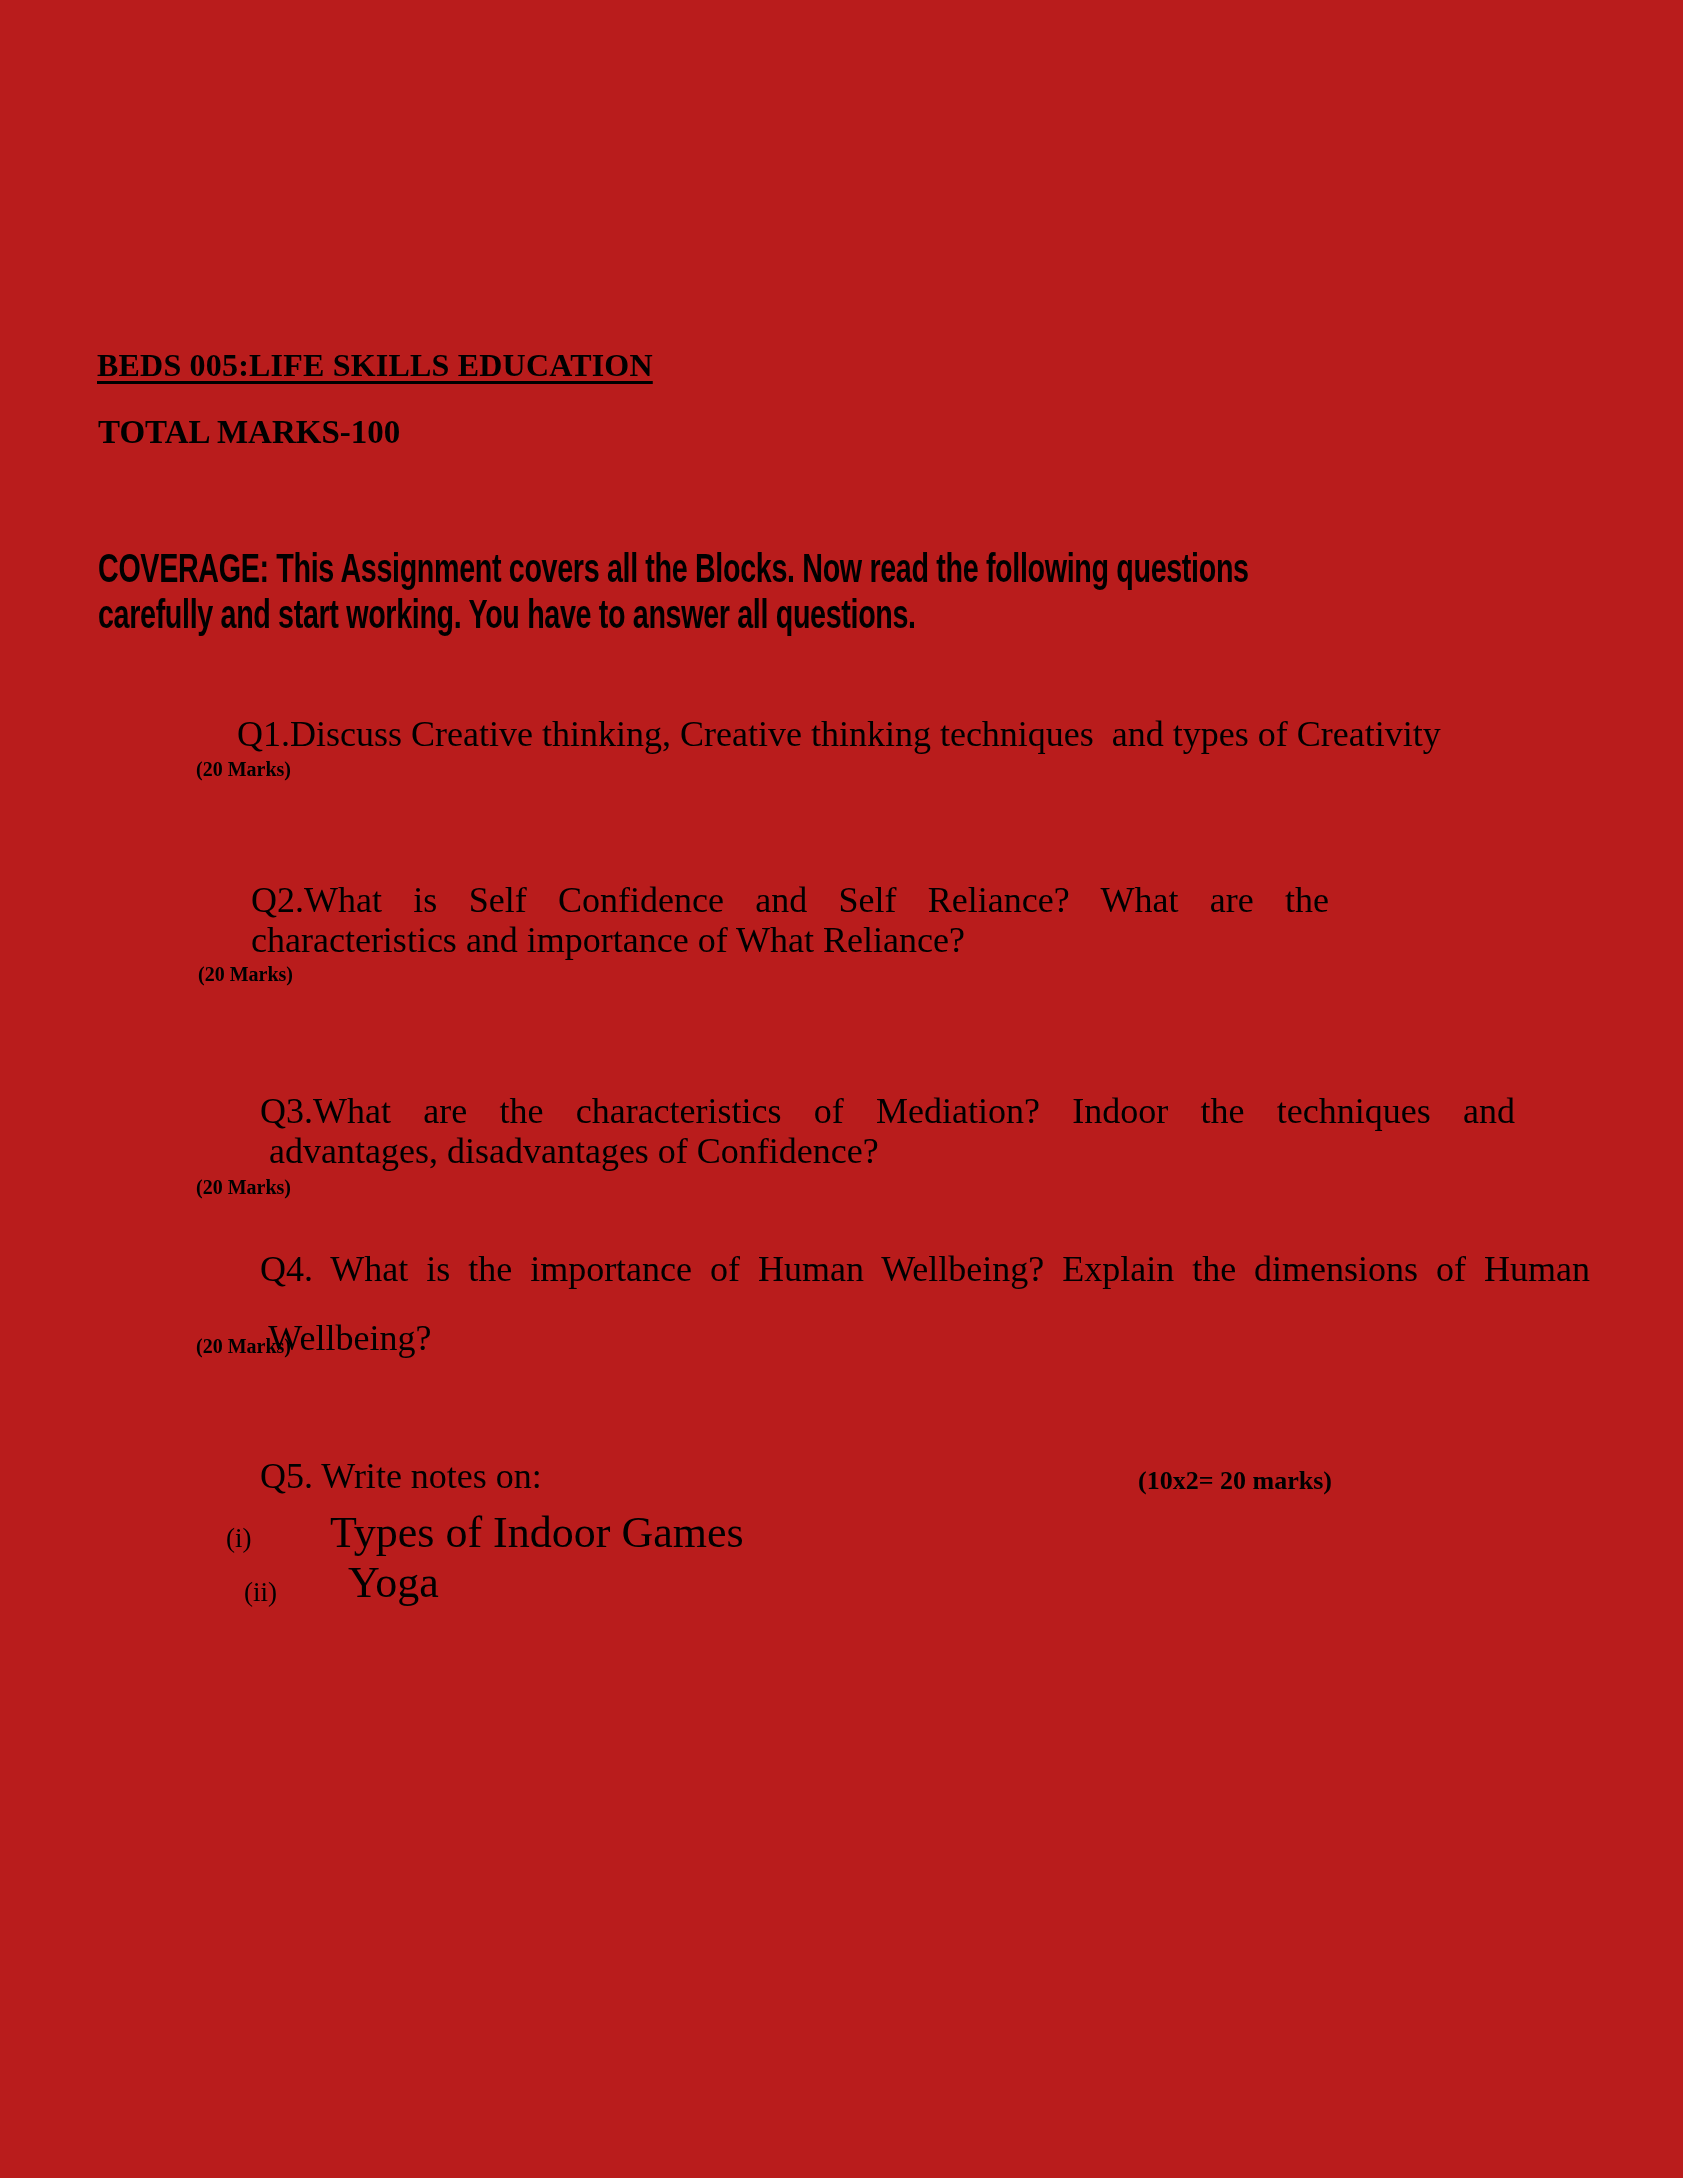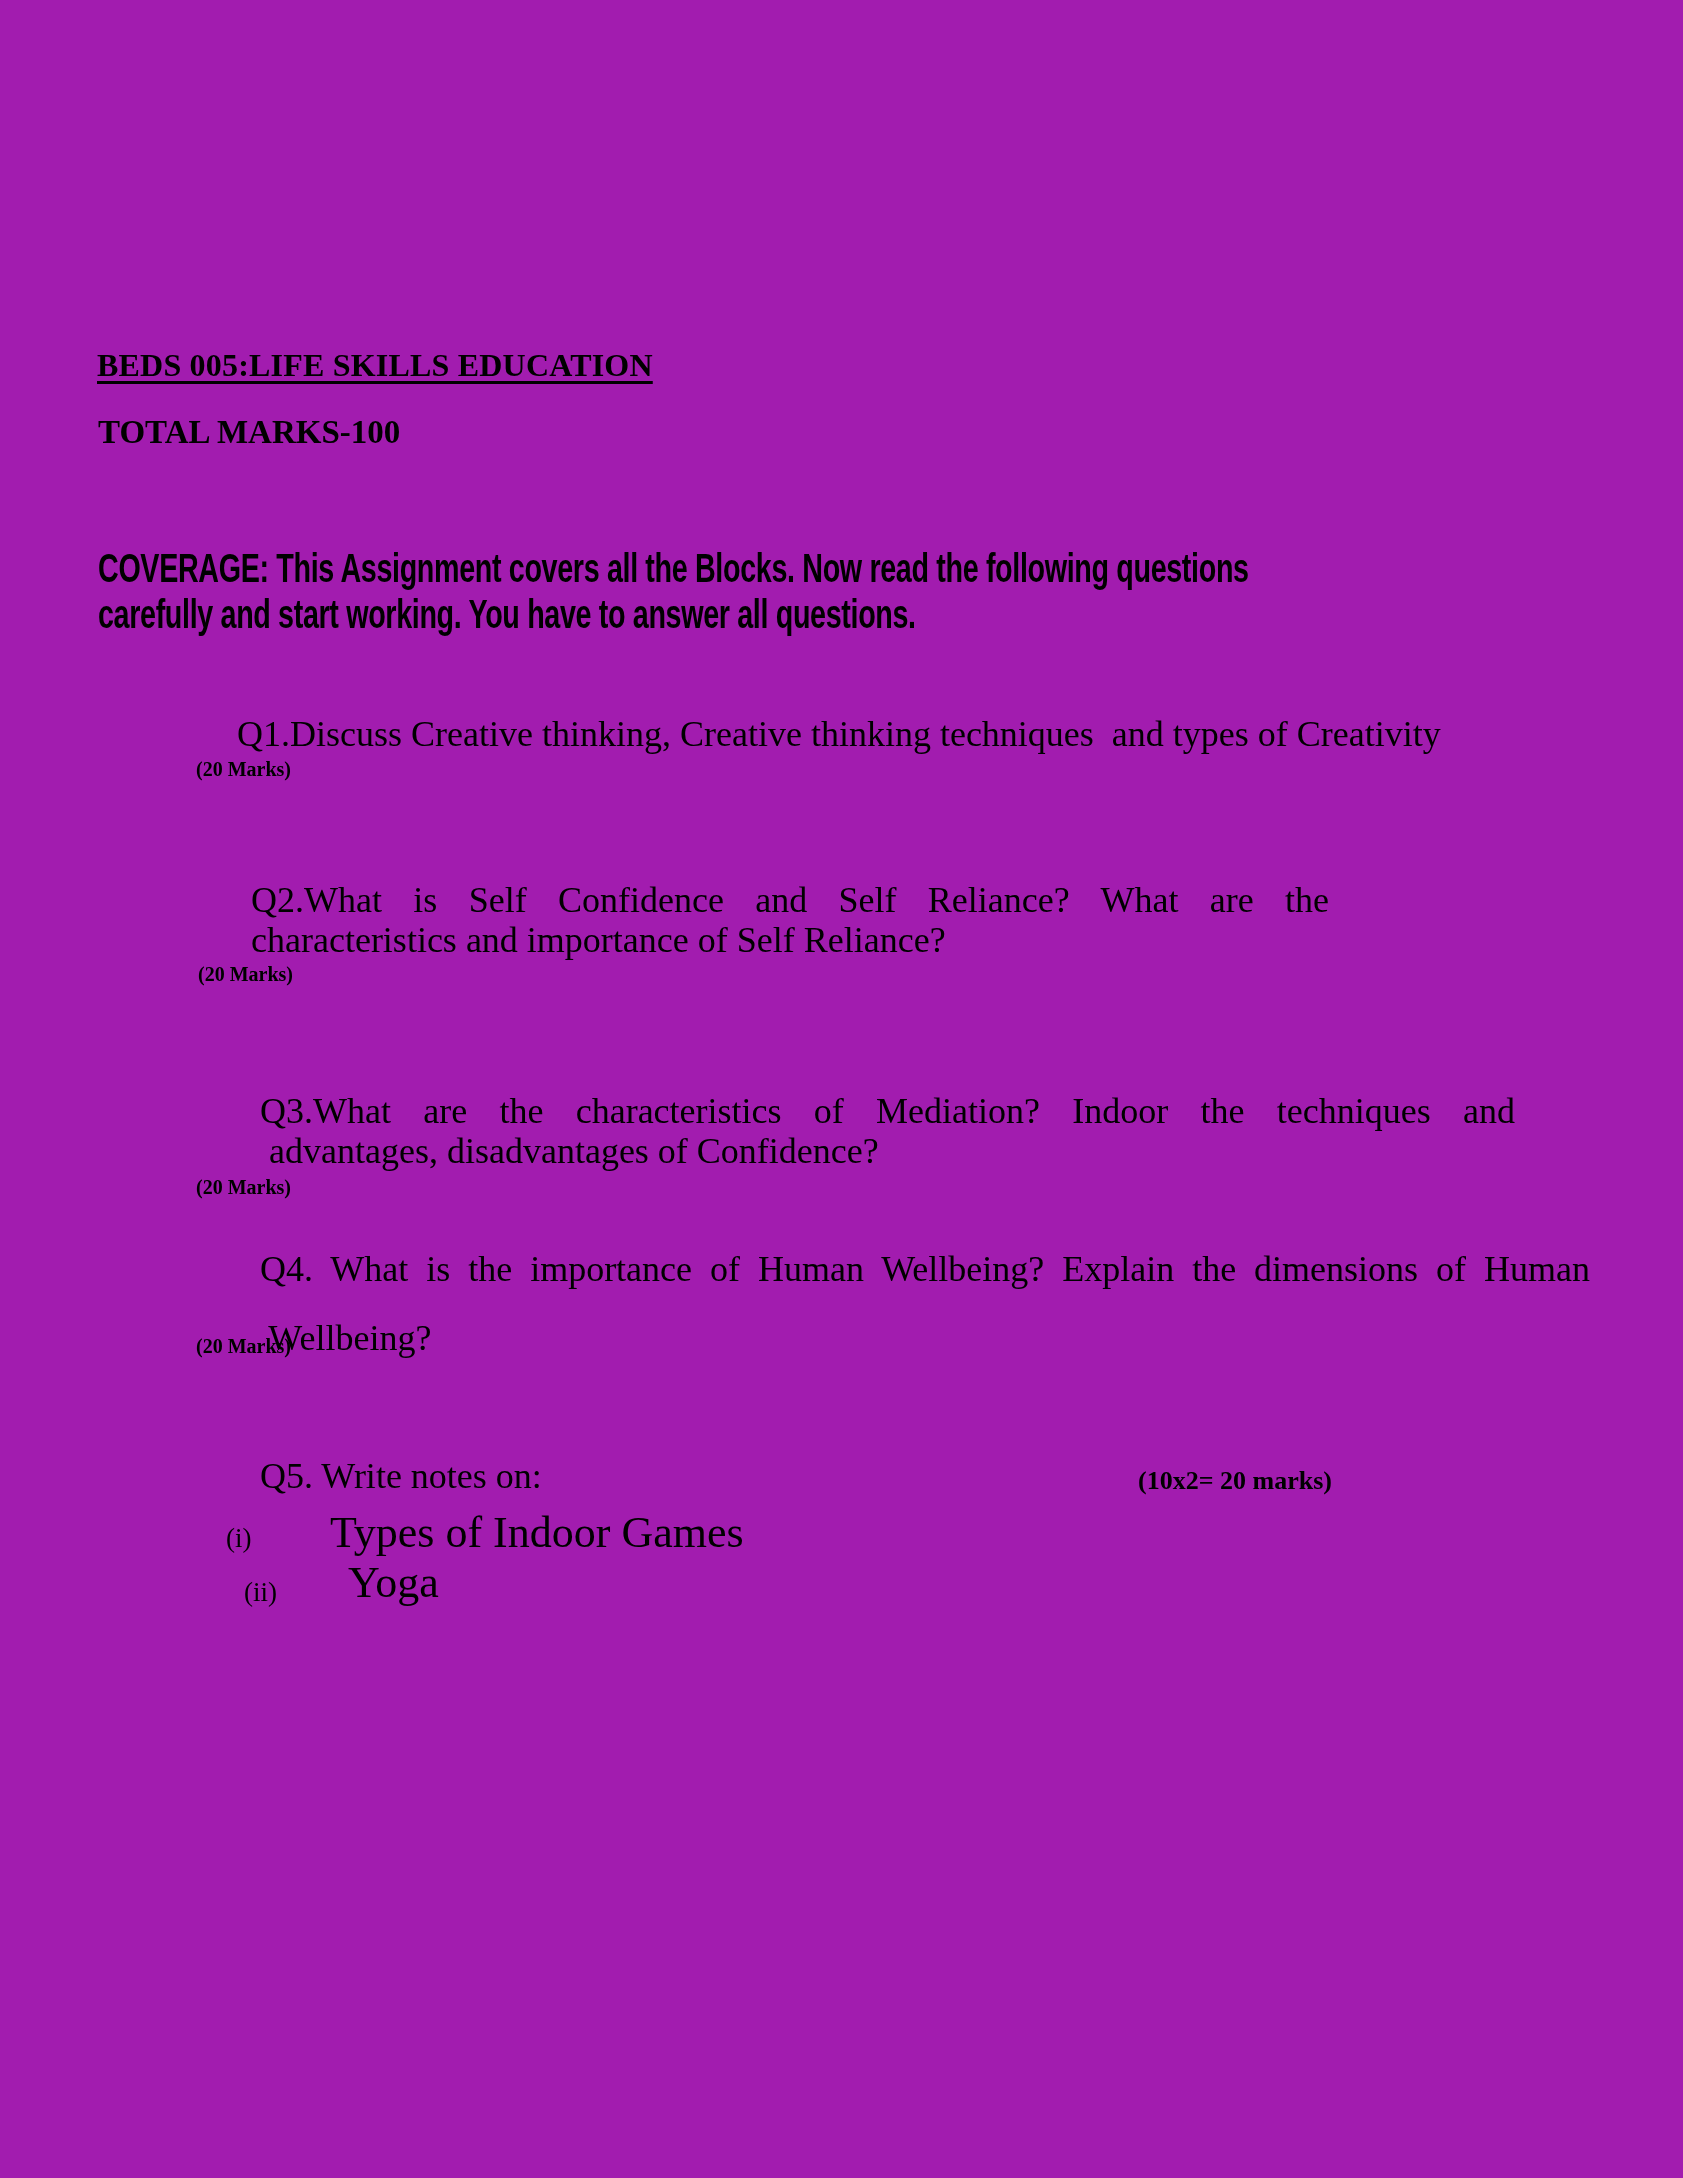--- a/index.html
+++ b/index.html
@@ -1,21 +1,21 @@
 <!DOCTYPE html>
 <html><head>
 <meta charset="utf-8">
 <style>
   * { margin: 0; padding: 0; box-sizing: border-box; }
   html, body { background: #ffffff; }
   .page {
     position: relative;
     width: 1683px;
     height: 2178px;
-    background: #a21caf;
+    background: #b91c1c;
     color: #000000;
     font-family: "Liberation Serif", "DejaVu Serif", serif;
     overflow: hidden;
   }
   .abs { position: absolute; }
 
   .doc-title {
     left: 97px; top: 346px;
     font-size: 32px;
     font-weight: bold;
@@ -98,21 +98,21 @@
 
   <div class="abs coverage">
     <div class="cov-line">COVERAGE: This Assignment covers all the Blocks. Now read the following questions</div>
     <div class="cov-line">carefully and start working. You have to answer all questions.</div>
   </div>
 
   <div class="abs qline qpre" style="left:197px; top:714px;">Q1.Discuss Creative thinking, Creative thinking techniques  and types of Creativity</div>
   <div class="abs marks" style="left:196px; top:757px;">(20 Marks)</div>
 
   <div class="abs qline qjust" style="left:211px; top:880px; width:1078px;">Q2.What is Self Confidence and Self Reliance? What are the</div>
-  <div class="abs qline" style="left:211px; top:920px;">characteristics and importance of Self Reliance?</div>
+  <div class="abs qline" style="left:211px; top:920px;">characteristics and importance of What Reliance?</div>
   <div class="abs marks" style="left:198px; top:962px;">(20 Marks)</div>
 
   <div class="abs qline qjust" style="left:220px; top:1091px; width:1255px;">Q3.What are the characteristics of Mediation? Indoor the techniques and</div>
   <div class="abs qline qpre" style="left:220px; top:1131px;"> advantages, disadvantages of Confidence?</div>
   <div class="abs marks" style="left:196px; top:1175px;">(20 Marks)</div>
 
   <div class="abs qline qjust" style="left:220px; top:1249px; width:1330px;">Q4. What is the importance of Human Wellbeing? Explain the dimensions of Human</div>
   <div class="abs qline qpre" style="left:220px; top:1318px;"> Wellbeing?</div>
   <div class="abs marks" style="left:196px; top:1334px;">(20 Marks)</div>
 

